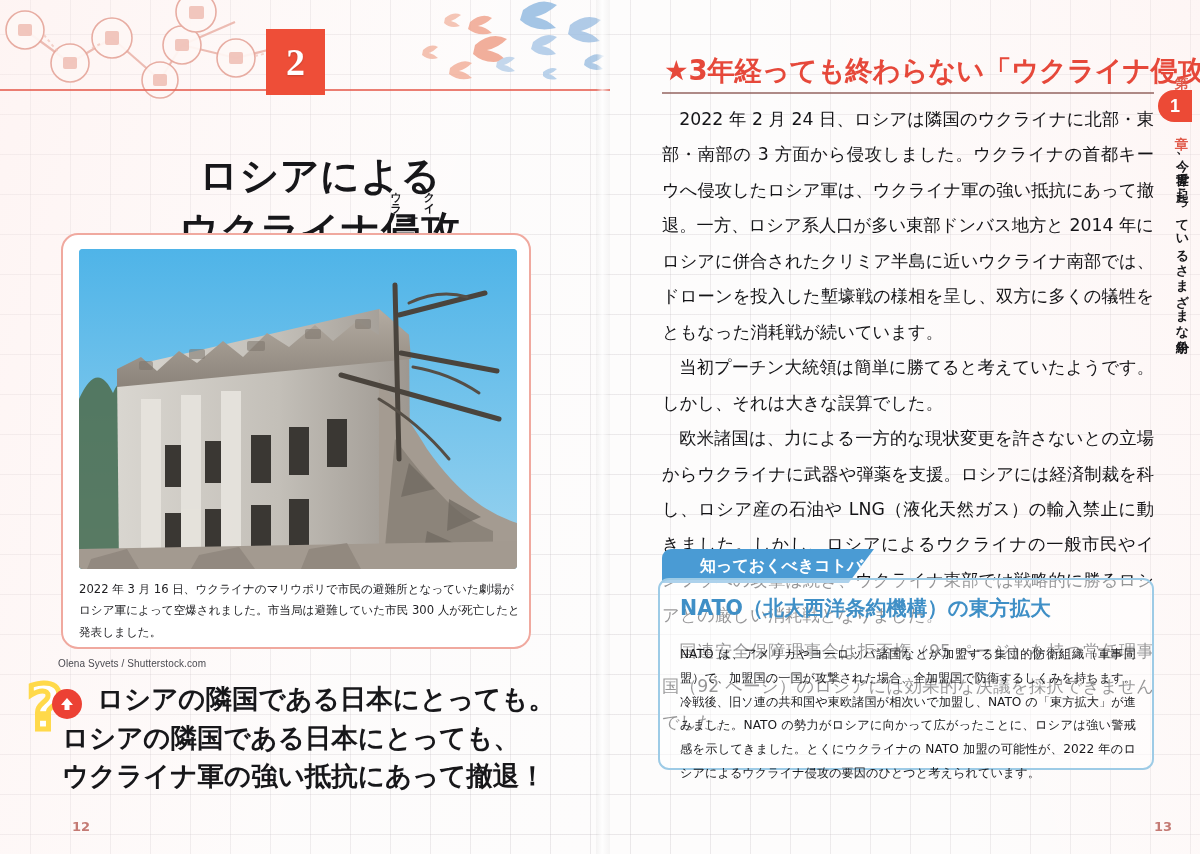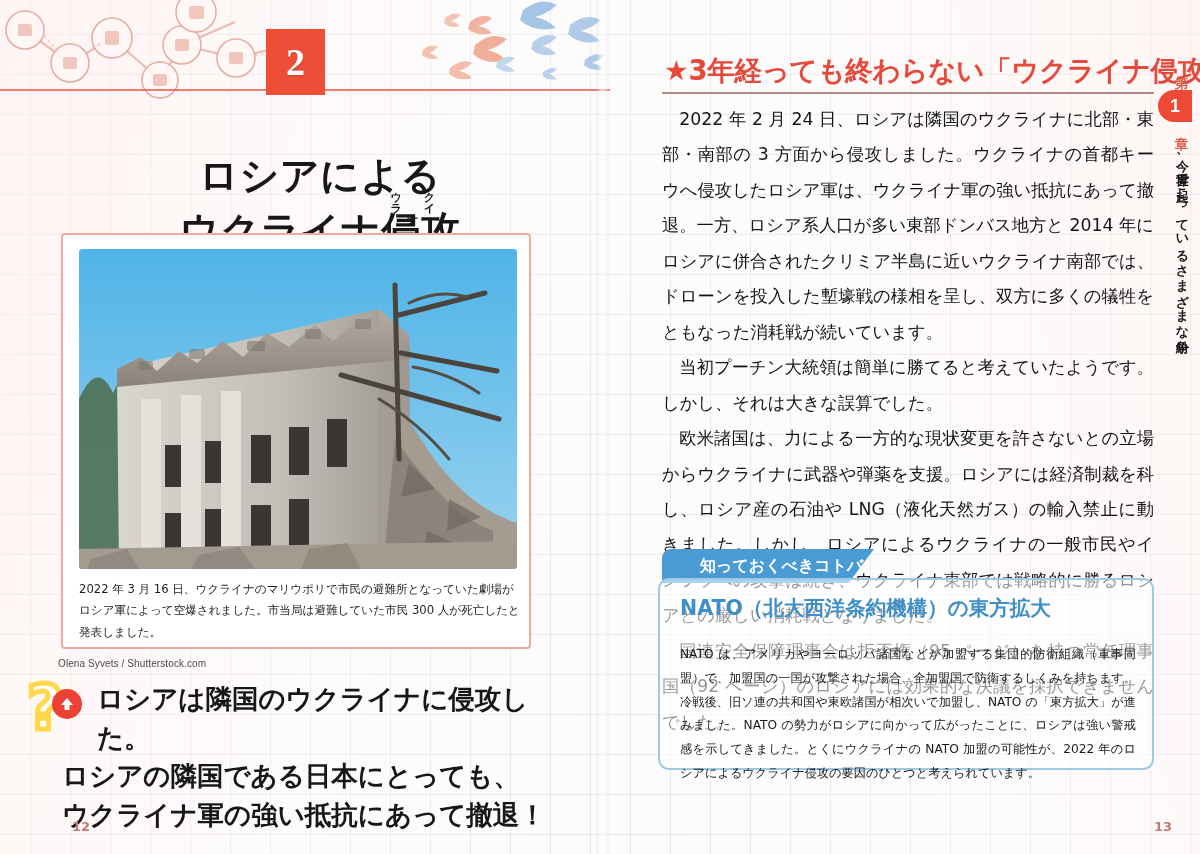--- a/index.html
+++ b/index.html
@@ -67,21 +67,21 @@
   .ruby-wrap{position:relative;display:inline-block;}
   .ruby-top{
     position:absolute;left:0;right:0;top:-11px;
     font-size:10px;font-weight:700;line-height:1;
     text-align:center;color:#17171a;letter-spacing:.02em;
   }
 
   
   #photoCard{
     position:absolute;left:61px;top:233px;width:470px;height:416px;
-    background:#fff;border:2px solid #f0a99f;border-radius:4px;
+    background:#fff;border:2px solid #f0a99f;border-radius:17px;
     box-sizing:border-box;
   }
   #photo{
     position:absolute;left:16px;top:14px;width:438px;height:320px;
     border-radius:4px;overflow:hidden;background:#6fc3ea;
   }
   #caption{
     position:absolute;left:16px;top:344px;width:442px;
     font-size:11.6px;line-height:1.85;color:#1d1d20;
     font-family:"DejaVu Sans","Liberation Sans",sans-serif;
@@ -353,21 +353,21 @@
 
     <div id="qMark">?</div>
 
     <div id="arrowBadge">
       <svg width="16" height="16" viewBox="0 0 16 16">
         <path d="M8 2 L14 9 L10.5 9 L10.5 14 L5.5 14 L5.5 9 L2 9 Z" fill="#fff"></path>
       </svg>
     </div>
 
     <div id="summary">
-      <span class="ln1">ロシアは隣国のウクライナに侵攻した。</span>
+      <span class="ln1">ロシアの隣国である日本にとっても。</span>
       <span class="ln">ロシアの隣国である日本にとっても、</span>
       <span class="ln">ウクライナ軍の強い抵抗にあって撤退！</span>
     </div>
 
     <div class="folio" id="folioL">12</div>
   </div>
 
   <div id="rightPage">
 
     <div id="rHeading">

